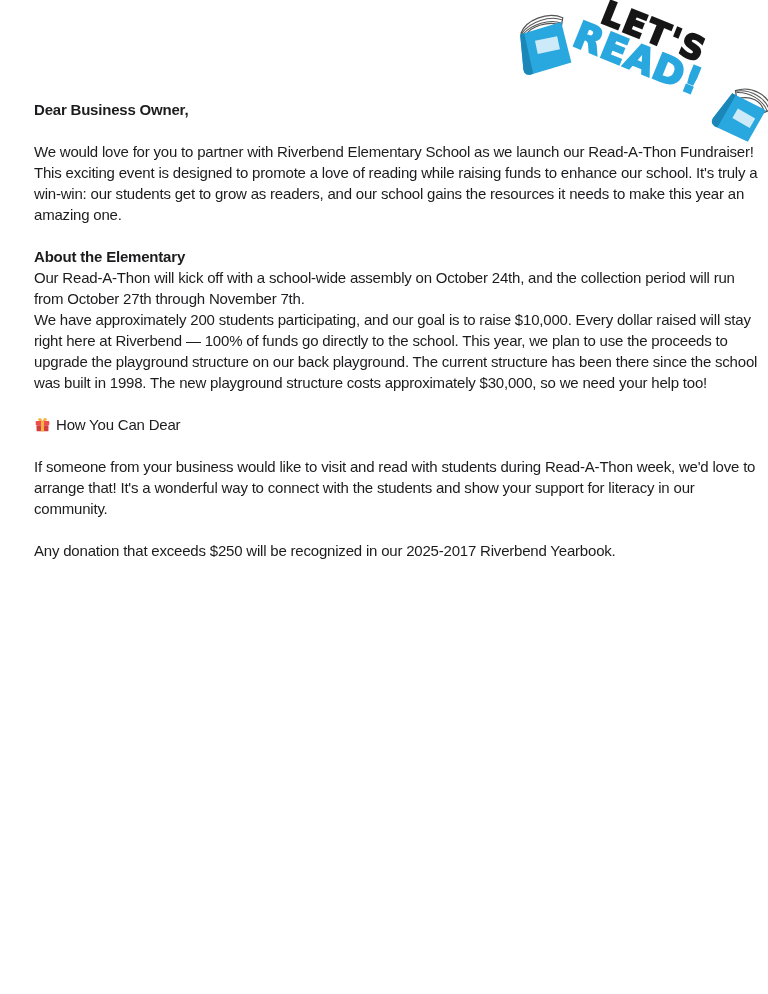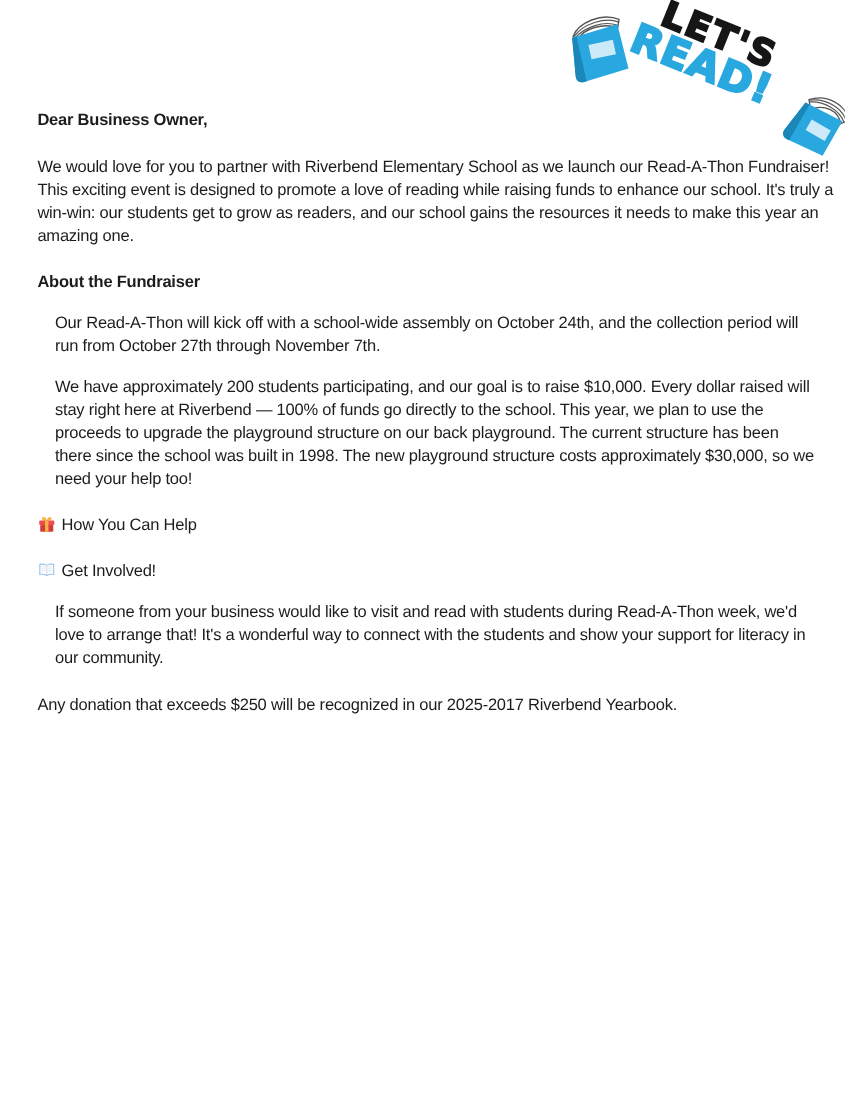--- a/index.html
+++ b/index.html
@@ -38,21 +38,21 @@
     position:absolute;left:34px;top:99px;width:724px;
     font-size:15px;line-height:21px;letter-spacing:-0.2px;
     color:#1c1c1e;
   }
   .para{margin:0 0 21px 0;}
   .bold{font-weight:bold;}
   .inline-icon{
     display:inline-block;width:17px;height:17px;
     vertical-align:-3px;margin-right:5px;
   }
-  .nogap{margin:16px;}
+  .nogap{margin:0;}
 </style>
 </head>
 <body>
 
 <div class="decoration">
 
   <svg class="book book-left" viewBox="0 0 64 64">
     <g transform="rotate(-4,32,32)">
       <path d="M12 20 C18 8 40 2 54 10 L52 17 C40 11 22 14 16 23 Z" fill="#ffffff" stroke="#555555" stroke-width="1.2"></path>
       <path d="M13 20 C22 10 42 6 53 12" fill="none" stroke="#555555" stroke-width="1"></path>
@@ -80,45 +80,37 @@
   </svg>
 </div>
 
 <div class="letter">
 
   <p class="para bold">Dear Business Owner,</p>
 
   <p class="para">We would love for you to partner with Riverbend Elementary School as we launch our Read-A-Thon Fundraiser! This exciting event is designed to promote a love of reading while raising funds to enhance our school. It's truly a win-win: our students get to grow as readers, and our school gains the resources it needs to make this year an amazing one.</p>
 
   <div class="para">
-    <div class="bold">About the Fundraiser</div>
+    <div class="bold">About the Elementary</div>
     <div class="nogap">Our Read-A-Thon will kick off with a school-wide assembly on October 24th, and the collection period will run from October 27th through November 7th.</div>
     <div class="nogap">We have approximately 200 students participating, and our goal is to raise $10,000. Every dollar raised will stay right here at Riverbend — 100% of funds go directly to the school. This year, we plan to use the proceeds to upgrade the playground structure on our back playground. The current structure has been there since the school was built in 1998. The new playground structure costs approximately $30,000, so we need your help too!</div>
   </div>
 
   <div class="para">
     <div>
       <svg class="inline-icon" viewBox="0 0 20 20">
         <path d="M10 6.5 C6 6.5 3.8 4.8 5.4 3 C7 1.2 9.5 3.2 10 6.5 Z" fill="#f6b343"></path>
         <path d="M10 6.5 C14 6.5 16.2 4.8 14.6 3 C13 1.2 10.5 3.2 10 6.5 Z" fill="#f6b343"></path>
         <rect x="2" y="6" width="16" height="5" rx="1" fill="#ee4d4d"></rect>
         <rect x="3" y="11" width="14" height="7" rx="1" fill="#d43d3d"></rect>
         <rect x="8.2" y="6" width="3.6" height="12" fill="#f6b343"></rect>
-      </svg><span>How You Can Help</span>
+      </svg><span>How You Can Dear</span>
     </div>
   </div>
 
   <div class="para">
-    <div>
-      <svg class="inline-icon" viewBox="0 0 20 20">
-        <path d="M10 4.2 C7.5 2.6 4.5 2.3 2 3.1 L2 15.2 C4.5 14.4 7.5 14.7 10 16.2 C12.5 14.7 15.5 14.4 18 15.2 L18 3.1 C15.5 2.3 12.5 2.6 10 4.2 Z" fill="#9ec3e8"></path>
-        <path d="M10 5.2 C8 3.9 5.4 3.7 3.2 4.3 L3.2 13.9 C5.4 13.3 8 13.5 10 14.7 C12 13.5 14.6 13.3 16.8 13.9 L16.8 4.3 C14.6 3.7 12 3.9 10 5.2 Z" fill="#fdfdfd"></path>
-        <path d="M10 5.2 L10 14.7" stroke="#c2cedb" stroke-width="0.9" fill="none"></path>
-        <path d="M4.6 6.2 C6 5.9 7.4 6 8.6 6.6 M4.6 8.2 C6 7.9 7.4 8 8.6 8.6 M4.6 10.2 C6 9.9 7.4 10 8.6 10.6 M11.4 6.6 C12.6 6 14 5.9 15.4 6.2 M11.4 8.6 C12.6 8 14 7.9 15.4 8.2 M11.4 10.6 C12.6 10 14 9.9 15.4 10.2" stroke="#d5dde6" stroke-width="0.7" fill="none"></path>
-      </svg><span>Get Involved!</span>
-    </div>
     <div class="nogap">If someone from your business would like to visit and read with students during Read-A-Thon week, we'd love to arrange that! It's a wonderful way to connect with the students and show your support for literacy in our community.</div>
   </div>
 
   <p class="para">Any donation that exceeds $250 will be recognized in our 2025-2017 Riverbend Yearbook.</p>
 
 
 </div>
 
 </body></html>

